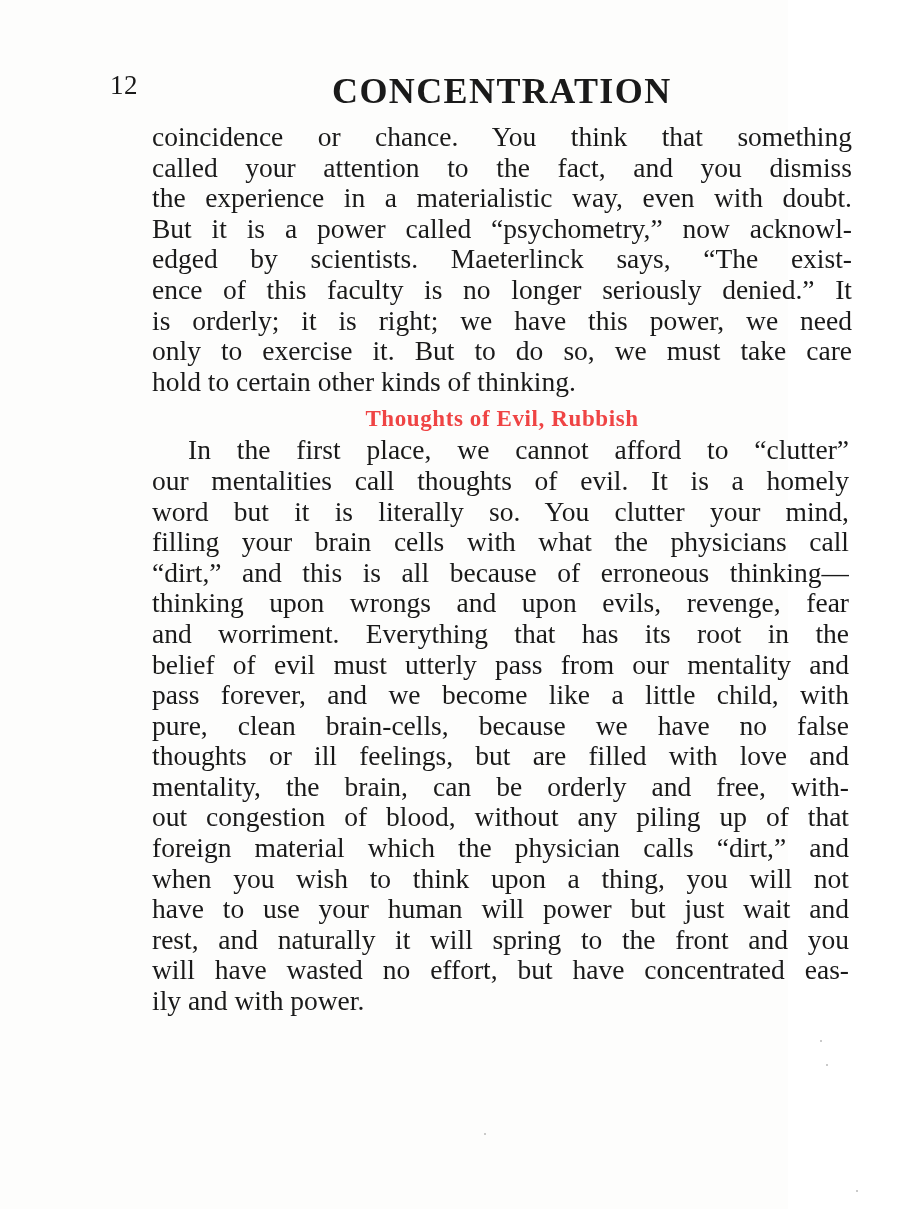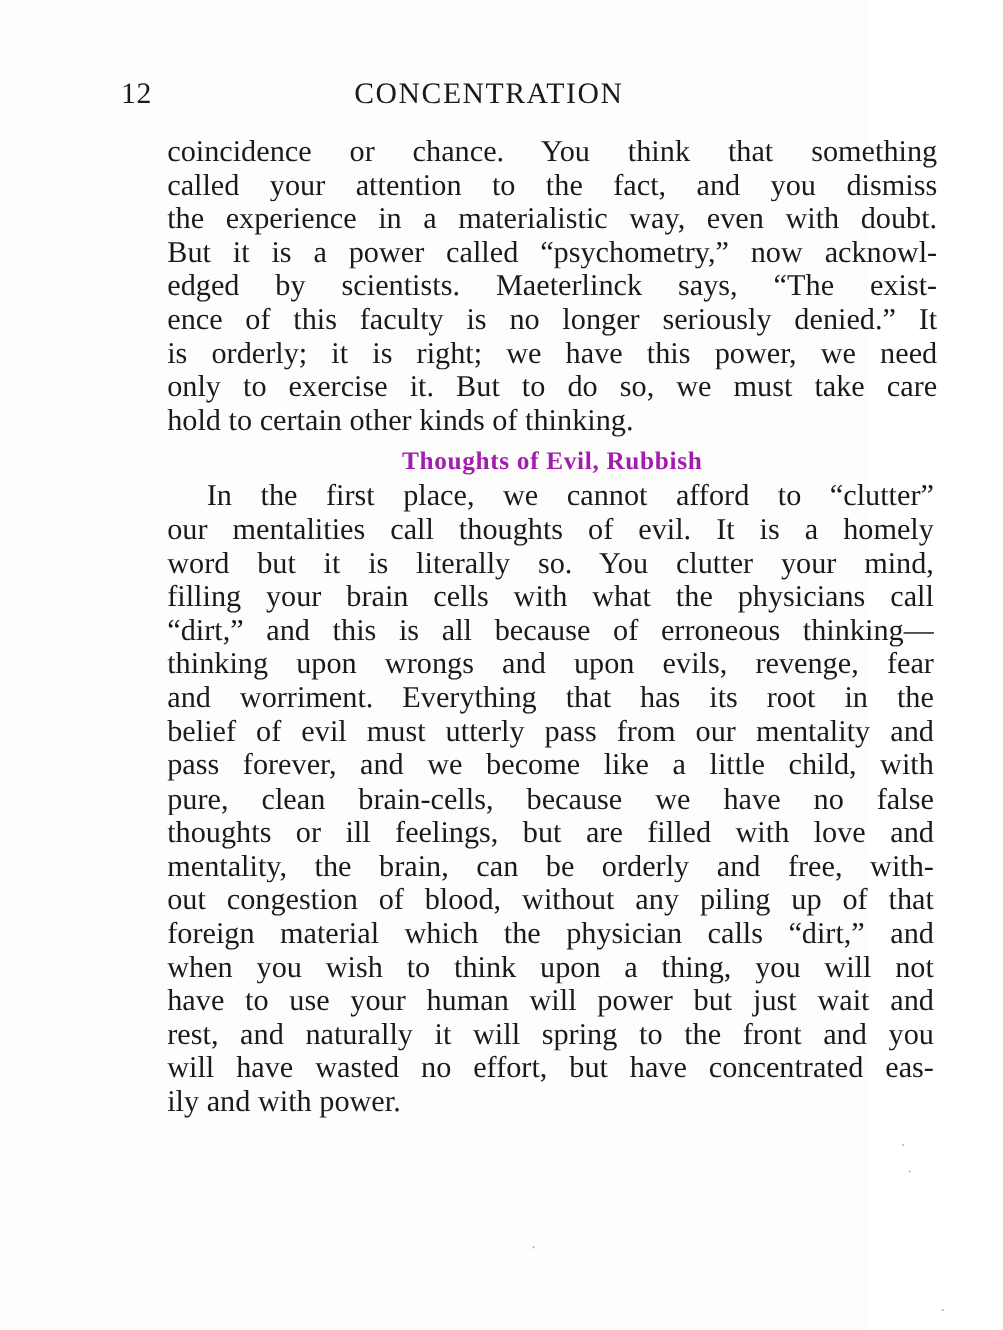--- a/index.html
+++ b/index.html
@@ -30,24 +30,25 @@
     }
     .page-number {
       position: absolute;
       left: 2px;
       top: 0;
       font-size: 27px;
       letter-spacing: 0.5px;
     }
     .running-title {
       position: absolute;
-      left: 214px;
+      left: 224px;
       top: 0;
-      font-size: 27px;
+      font-size: 36px;
       letter-spacing: 1.4px;
+      font-weight: bold;
     }
     .body-text {
       position: absolute;
       left: 108px;
       top: 122px;
       width: 700px;
       margin-left: 44px;
     }
     .line {
       display: block;
@@ -71,21 +72,21 @@
       display: block;
       text-align: center;
       font-family: "Liberation Serif", "DejaVu Serif", serif;
       font-weight: bold;
       font-size: 23px;
       letter-spacing: 0.6px;
       line-height: 31px;
       height: 31px;
       margin: 6px 0 1px 0;
       padding-right: 0px;
-      color: #a21caf;
+      color: #ef4444;
     }
     .speck {
       position: absolute;
       width: 2px; height: 2px;
       background: #b8b8b8;
       border-radius: 1px;
     }
   </style>
 </head>
 <body>

